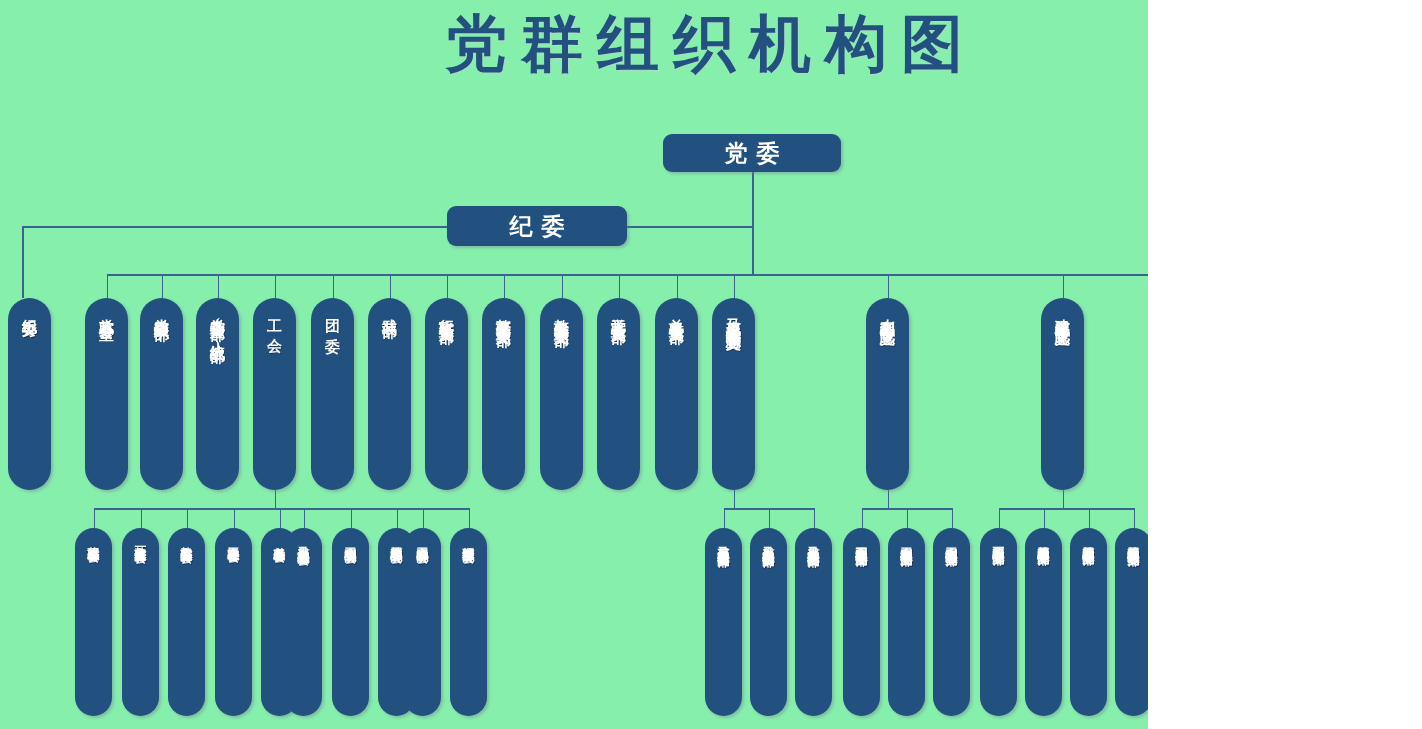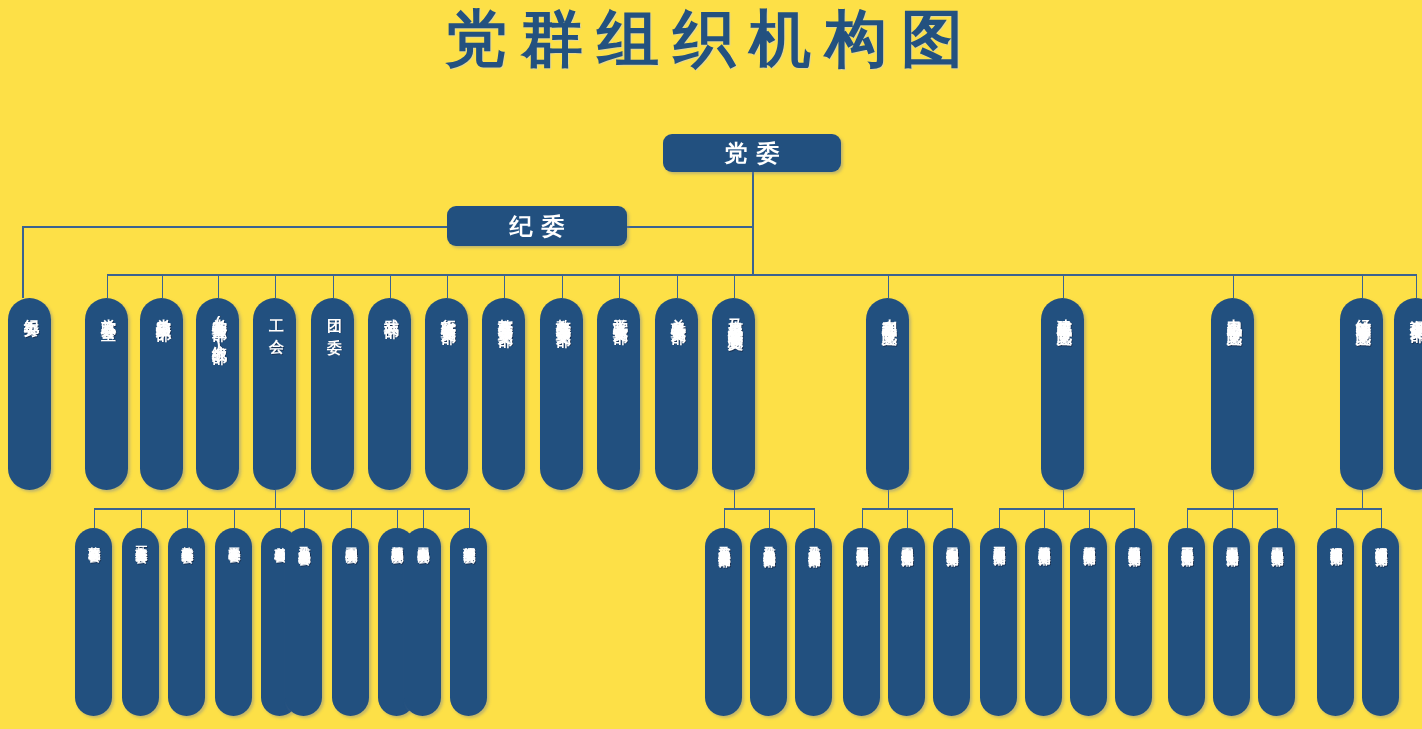--- a/index.html
+++ b/index.html
@@ -2,24 +2,24 @@
 <html><head>
 <meta charset="utf-8">
 <style>
   html, body {
     margin: 0;
     padding: 0;
     background: #ffffff;
   }
   #chart-root {
     position: relative;
-    width: 1422px;
+    width: 1148px;
     height: 729px;
-    background: #fde047;
-    font-family: Liberation Mono, monospace;
+    background: #86efac;
+    font-family: Liberation Serif, serif;
     overflow: hidden;
   }
 
   
   .chart-title {
     position: absolute;
     left: 0;
     top: 2px;
     width: 1422px;
     text-align: center;

